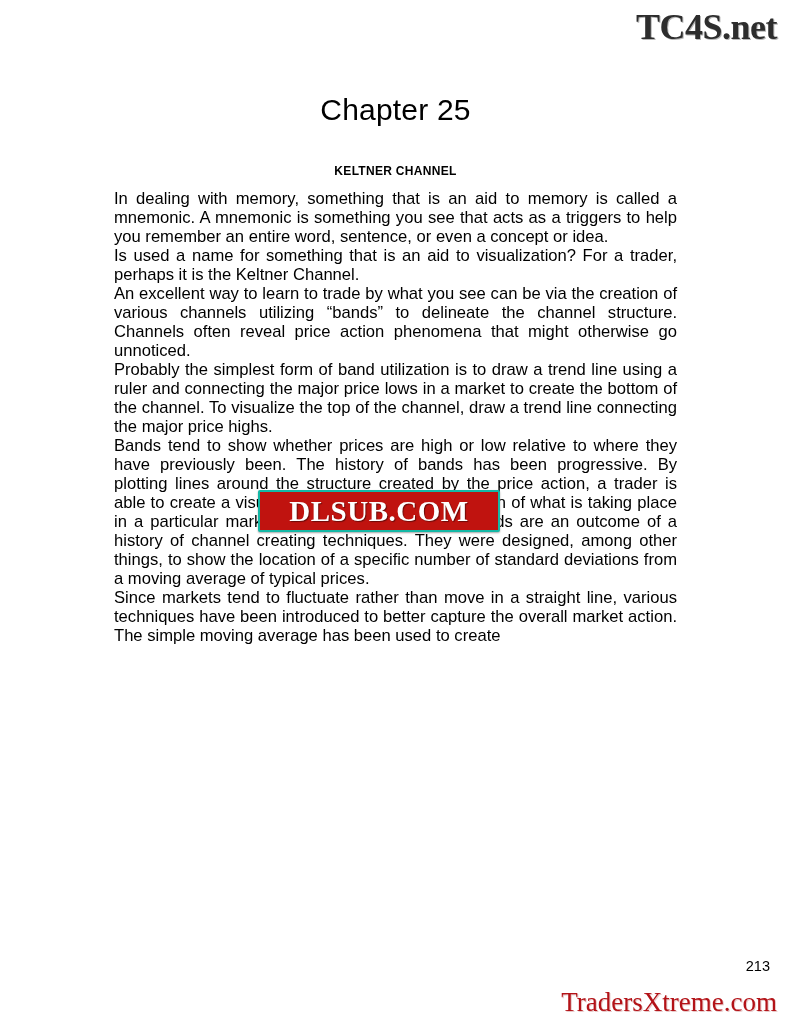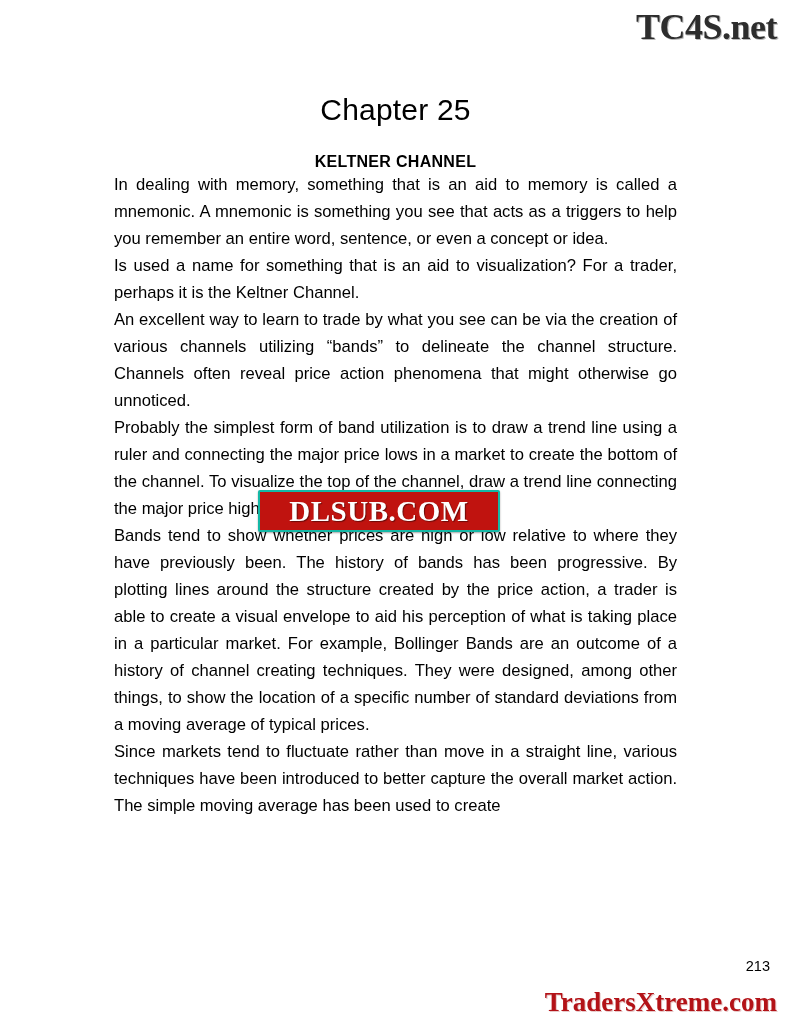--- a/index.html
+++ b/index.html
@@ -36,21 +36,21 @@
     text-shadow: 1px 1px 0 #b8b8b8;
     white-space: nowrap;
   }
 
   
   .bottom-watermark {
     position: absolute;
     right: 14px;
     bottom: 6px;
     font-family: "Liberation Serif", serif;
-    font-weight: bold;
+    font-weight: normal;
     font-size: 27px;
     color: #b31217;
     text-shadow: 1px 1px 0 #e7c9c9;
     white-space: nowrap;
   }
 
   
   .stamp {
     position: absolute;
     left: 258px;
@@ -86,30 +86,30 @@
     text-align: center;
     font-size: 30px;
     font-weight: normal;
     margin: 0;
     padding-top: 93px;
     letter-spacing: 0.2px;
   }
 
   .chapter-subtitle {
     text-align: center;
-    font-size: 16px;
+    font-size: 12px;
     font-weight: bold;
-    margin: 0;
+    margin: 11px;
     padding-top: 26px;
     letter-spacing: 0.3px;
   }
 
   p.body-par {
     font-size: 16.6px;
-    line-height: 27px;
+    line-height: 19px;
     text-align: justify;
     margin: 0;
     padding: 0;
   }
   .par-gap-first { margin-top: 42px; }
   .par-gap { margin-top: 21px; }
 
   .page-number {
     position: absolute;
     left: 0;

